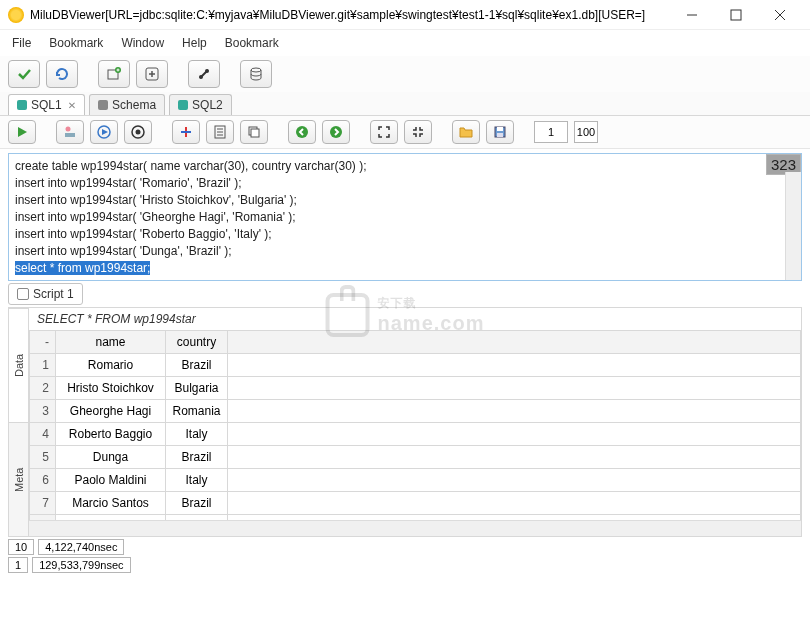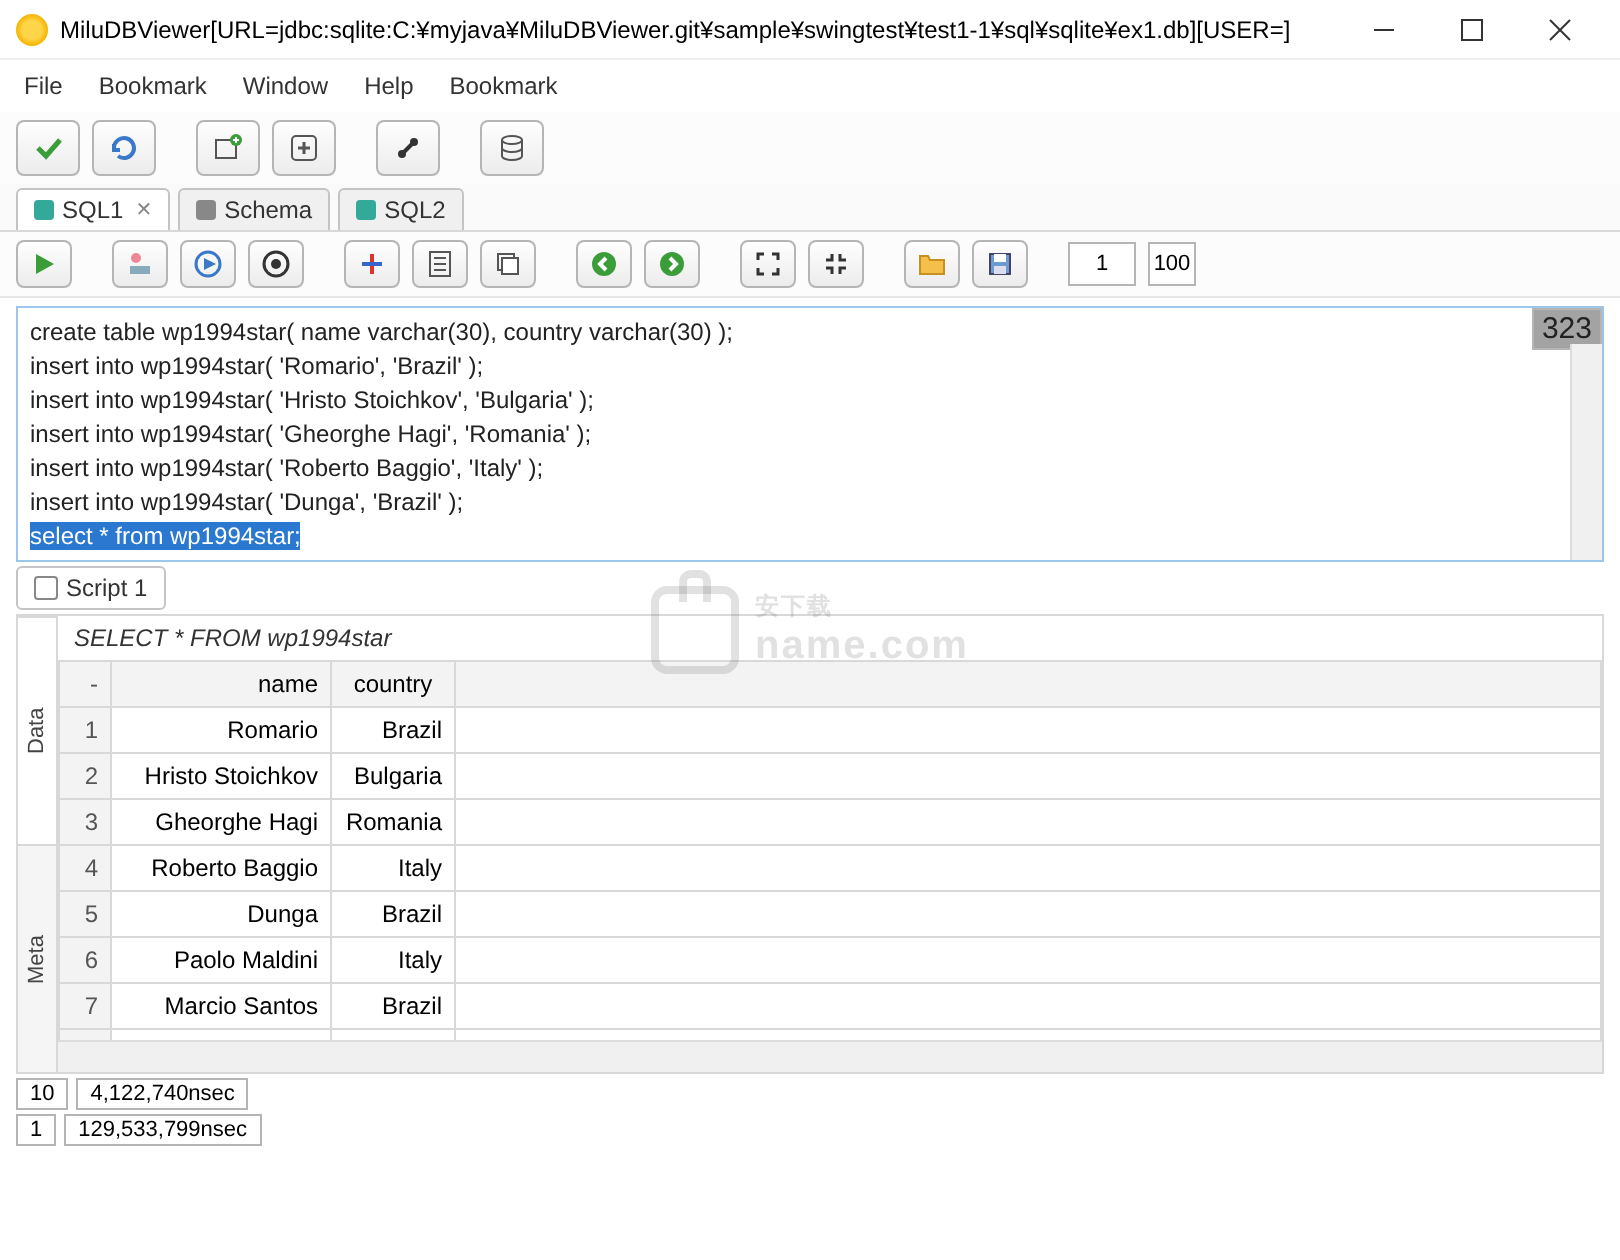--- a/index.html
+++ b/index.html
@@ -44,24 +44,24 @@
 
 
 .result { display:flex; margin:2px 8px 0; border:1px solid #d8d8d8; height:230px; }
 .sidetabs { width:20px; display:flex; flex-direction:column; border-right:1px solid #d8d8d8; }
 .sidetab { flex:0 0 50%; border-bottom:1px solid #d8d8d8; background:#f5f5f5; display:flex; align-items:center; justify-content:center; writing-mode:vertical-rl; transform:rotate(180deg); font-size:11px; color:#444; cursor:pointer; }
 .sidetab.active { background:#fff; }
 .resmain { flex:1; display:flex; flex-direction:column; }
 .resquery { padding:4px 8px; font-size:12px; color:#333;font-style:italic; }
 .grid { flex:1; overflow:hidden; }
 .grid table { border-collapse:collapse; width:100%; }
-.grid th,.grid td { border:1px solid #d8d8d8; padding:3px 6px; font-size:12px; text-align:right; height:23px; }
+.grid th,.grid td { border:1px solid #d8d8d8; padding:3px 6px; font-size:12px; text-align:center; height:23px; }
 .grid th { background:#f3f3f3; font-weight:normal; }
 .grid th.rownum,.grid td.rownum { width:26px; text-align:right; color:#555; background:#f3f3f3; }
-.grid th.c1 { width:110px; }
+.grid th.c1 { width:110px; text-align:center; }
 .grid th.c2 { width:62px; text-align:center; }
 .grid th.rest { }
 .resscroll { height:16px; background:#f0f0f0; border-top:1px solid #dcdcdc; }
 
 
 .timing1 { margin:0 8px; display:flex; align-items:center; gap:4px; padding:2px 0; }
 .timing1 .box,.timing2 .box { border:1px solid #b5b5b5; padding:1px 6px; font-size:11px; background:#fff; }
 .timing2 { margin:0 8px 4px; display:flex; align-items:center; gap:4px; }
 
 

